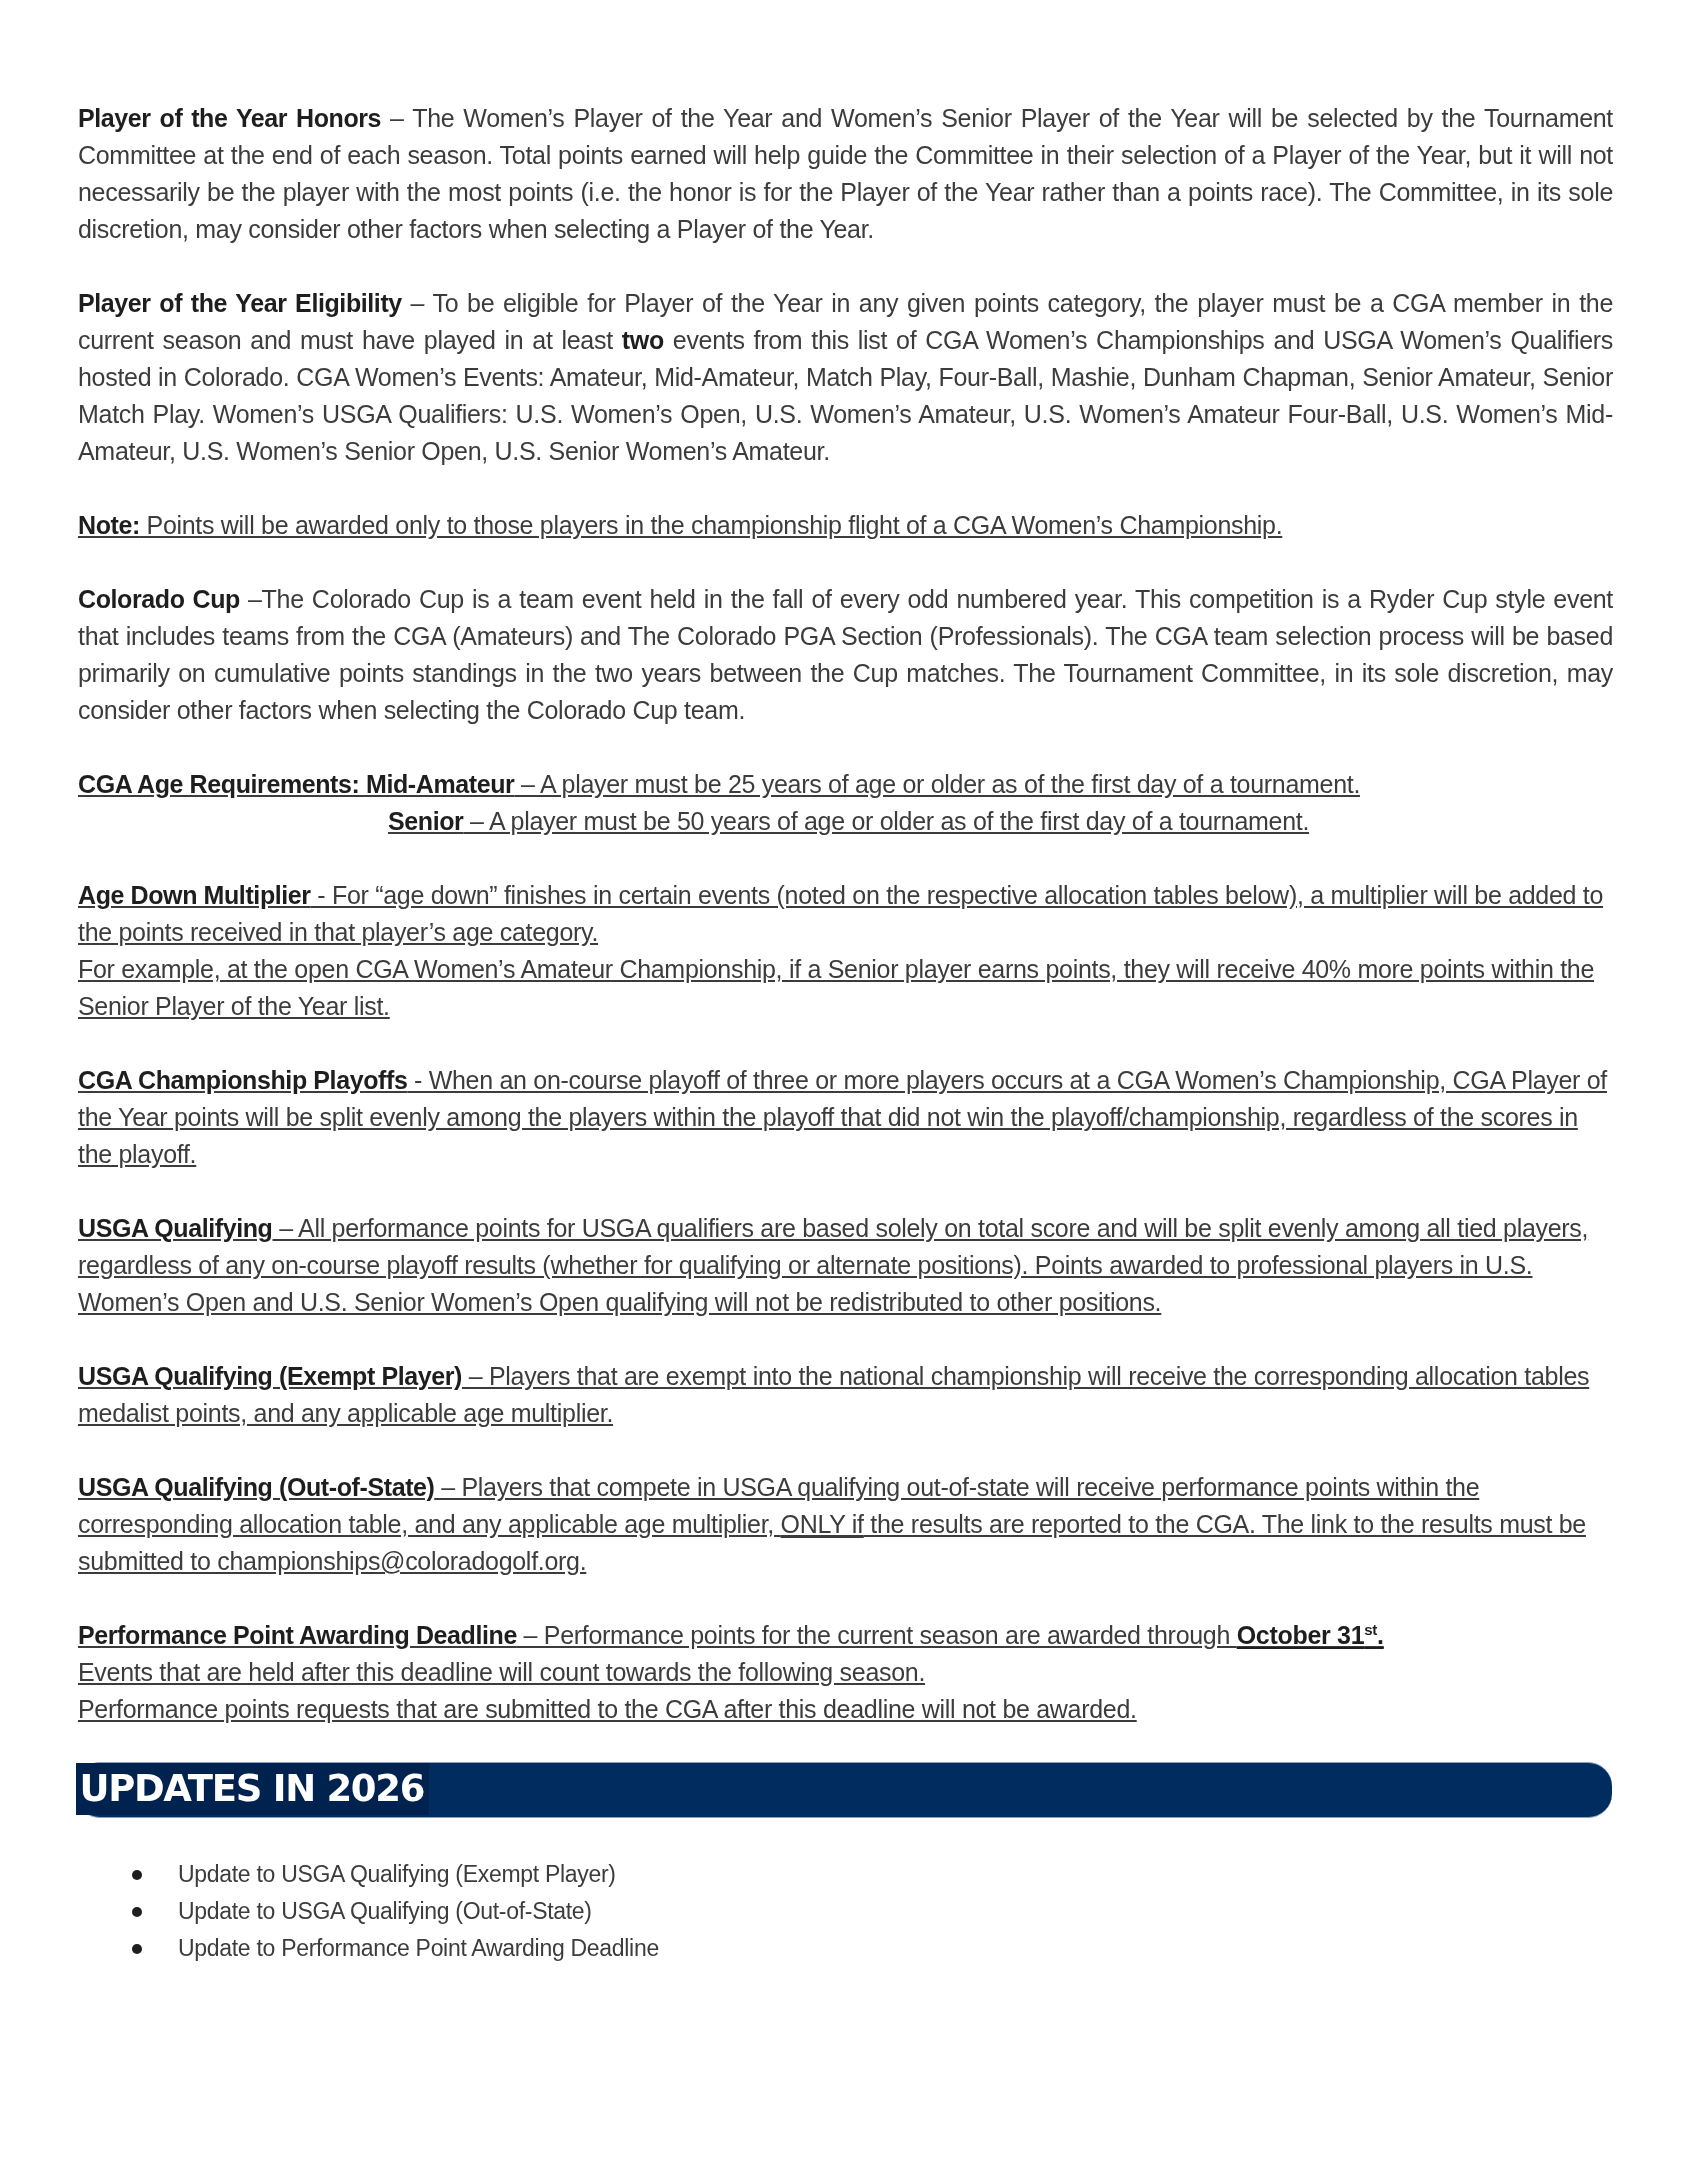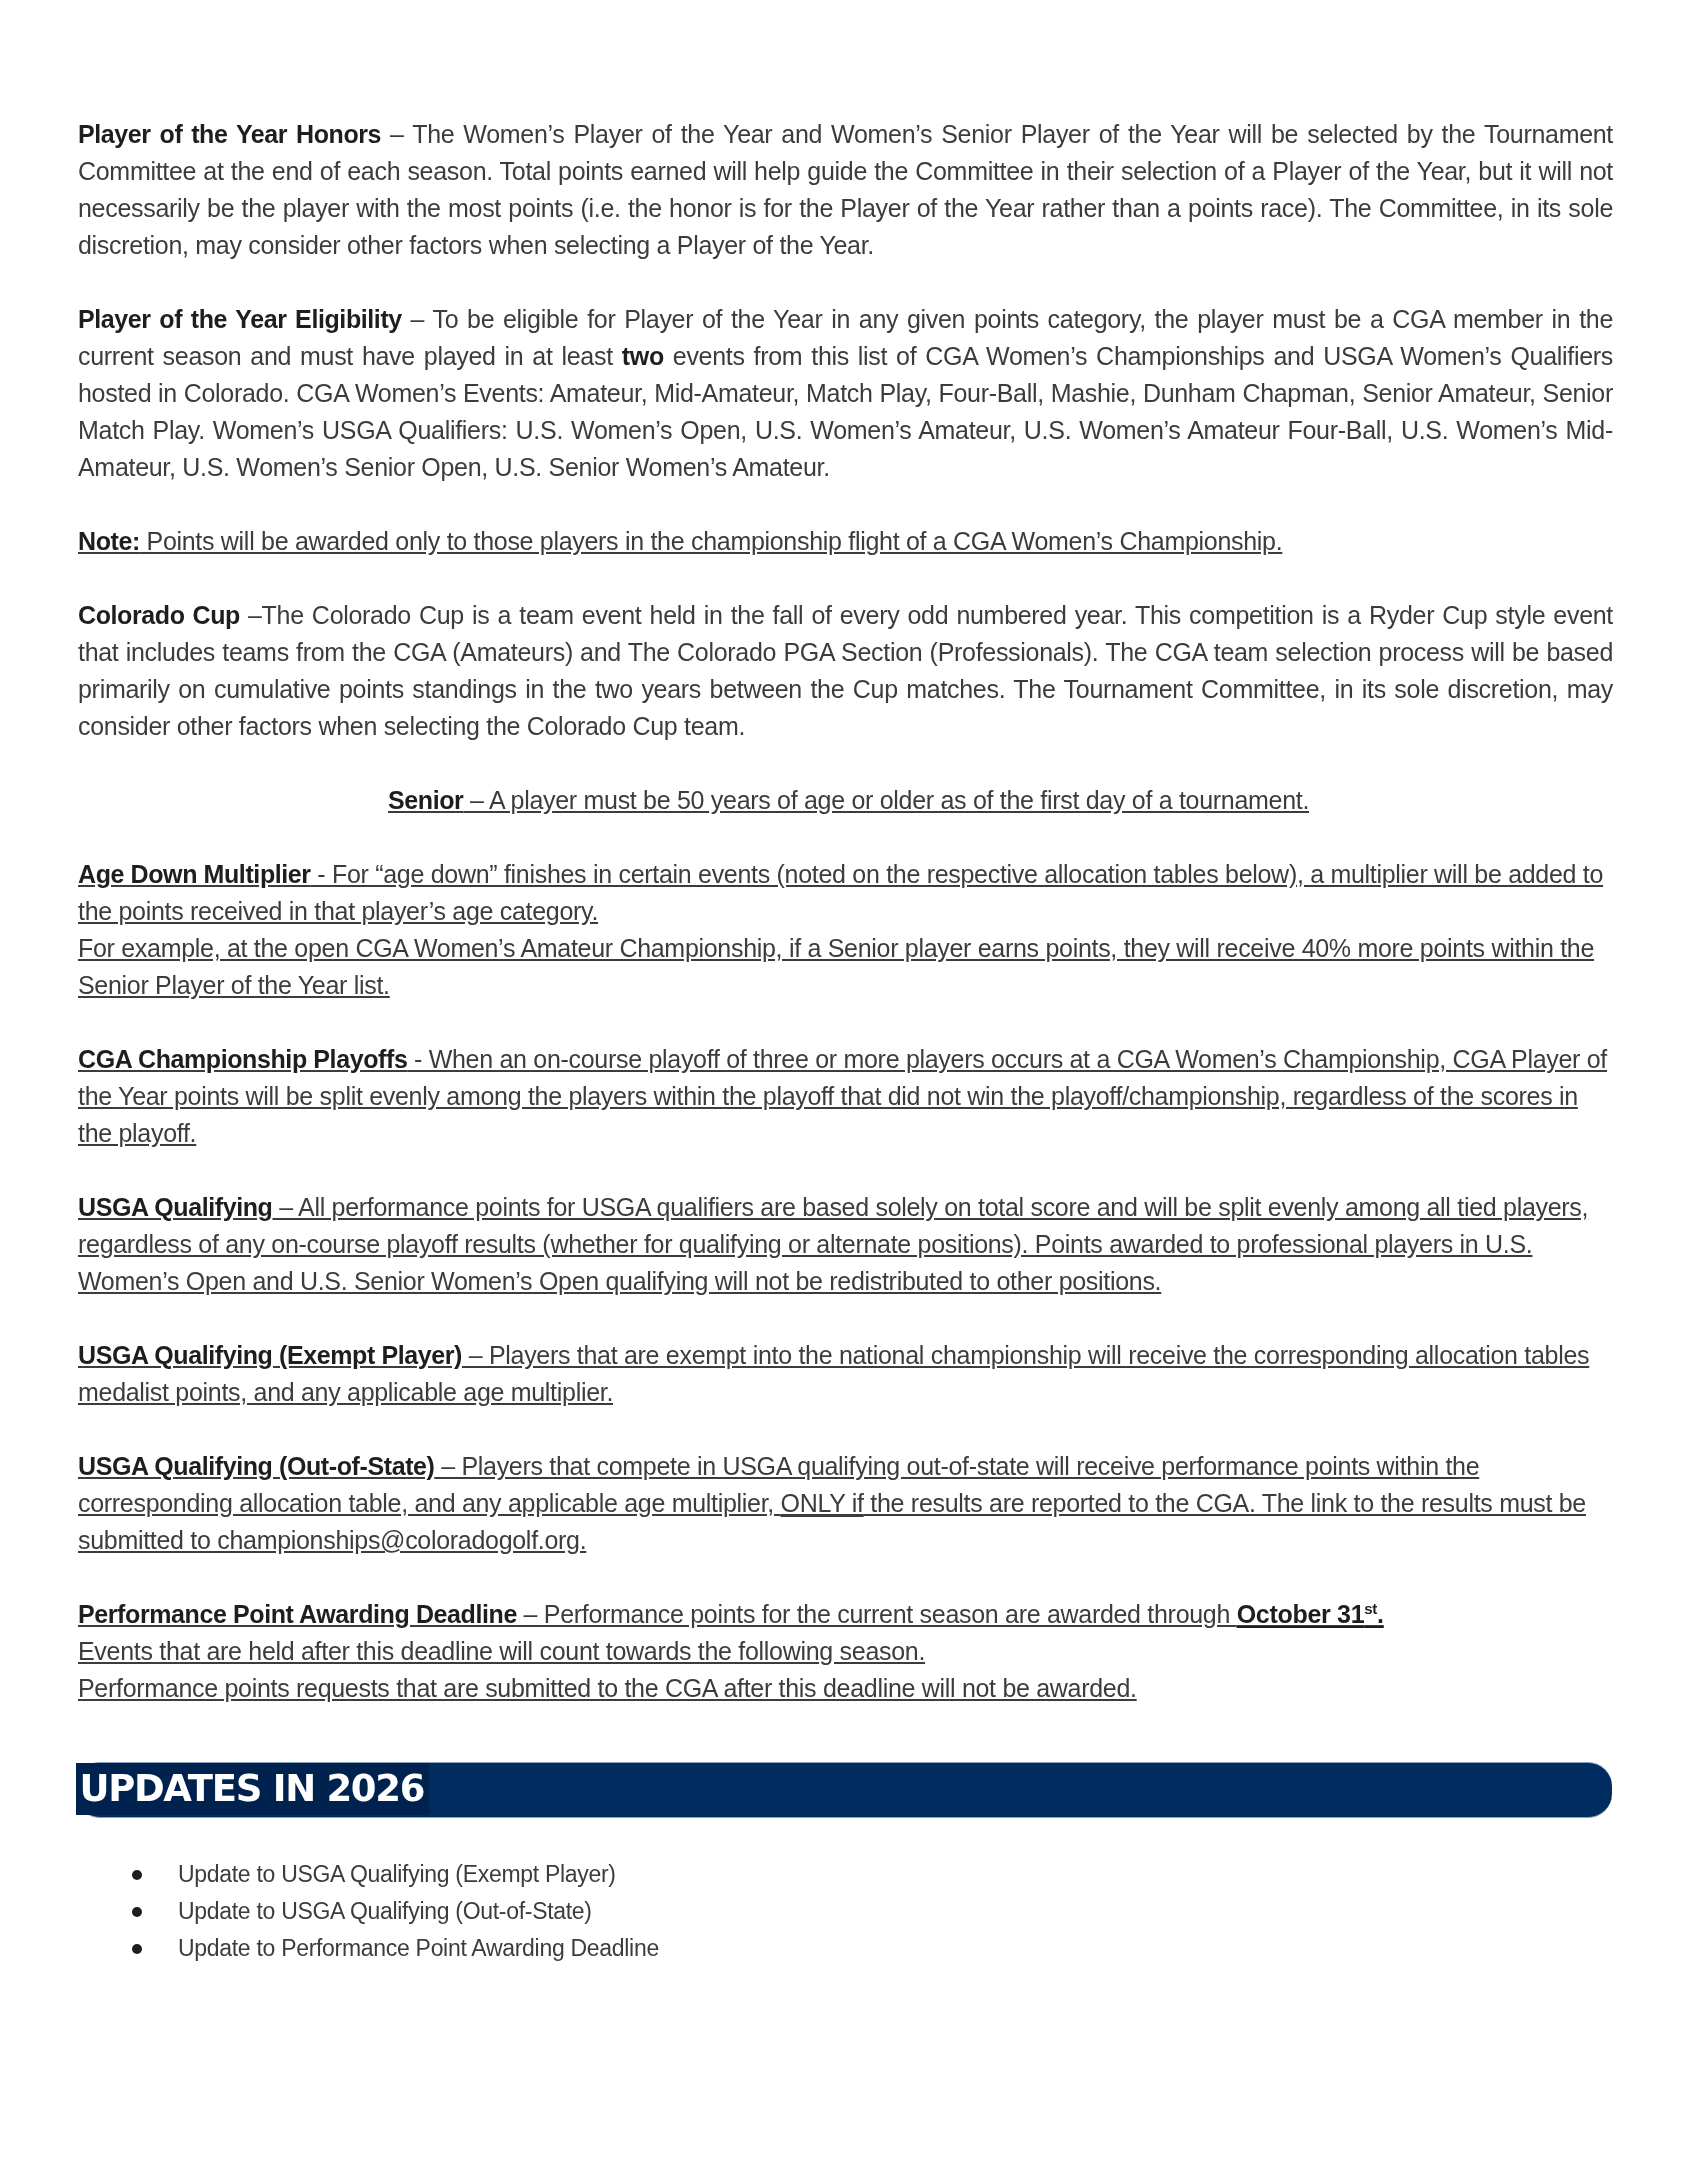--- a/index.html
+++ b/index.html
@@ -19,21 +19,21 @@
       position: absolute;
       left: 78px;
       top: 100px;
       width: 1535px;
     }
     .para {
       font-size: 25px;
       line-height: 37px;
       letter-spacing: -0.3px;
       color: #3c3c3c;
-      margin: 16px 0 37px 0;
+      margin: 0 0 37px 0;
       text-align: justify;
       font-weight: 400;
     }
     .para.left { text-align: left; text-decoration: underline; }
     .para .lbl {
       color: #1e1e1e;
       font-weight: 700;
       letter-spacing: -0.4px;
     }
     .para .strong {
@@ -120,20 +120,21 @@
 
   <p class="para left">
     <span class="lbl">Note:</span><span> Points will be awarded only to those players in the championship flight of a CGA Women’s Championship.</span>
   </p>
 
   <p class="para">
     <span class="lbl">Colorado Cup</span><span> –The Colorado Cup is a team event held in the fall of every odd numbered year. This competition is a Ryder Cup style event that includes teams from the CGA (Amateurs) and The Colorado PGA Section (Professionals). The CGA team selection process will be based primarily on cumulative points standings in the two years between the Cup matches. The Tournament Committee, in its sole discretion, may consider other factors when selecting the Colorado Cup team.</span>
   </p>
 
   <p class="para left">
+    <span class="line"><span class="lbl">CGA Age Requirements: Mid-Amateur</span><span> – A player must be 25 years of age or older as of the first day of a tournament.</span></span>
     <span class="indent-senior"><span class="lbl">Senior</span><span> – A player must be 50 years of age or older as of the first day of a tournament.</span></span>
   </p>
 
   <p class="para left">
     <span class="lbl">Age Down Multiplier</span><span> - For “age down” finishes in certain events (noted on the respective allocation tables below), a multiplier will be added to the points received in that player’s age category.</span>
     <span class="line">For example, at the open CGA Women’s Amateur Championship, if a Senior player earns points, they will receive 40% more points within the Senior Player of the Year list.</span>
   </p>
 
   <p class="para left">
     <span class="lbl">CGA Championship Playoffs</span><span> - When an on-course playoff of three or more players occurs at a CGA Women’s Championship, CGA Player of the Year points will be split evenly among the players within the playoff that did not win the playoff/championship, regardless of the scores in the playoff.</span>

